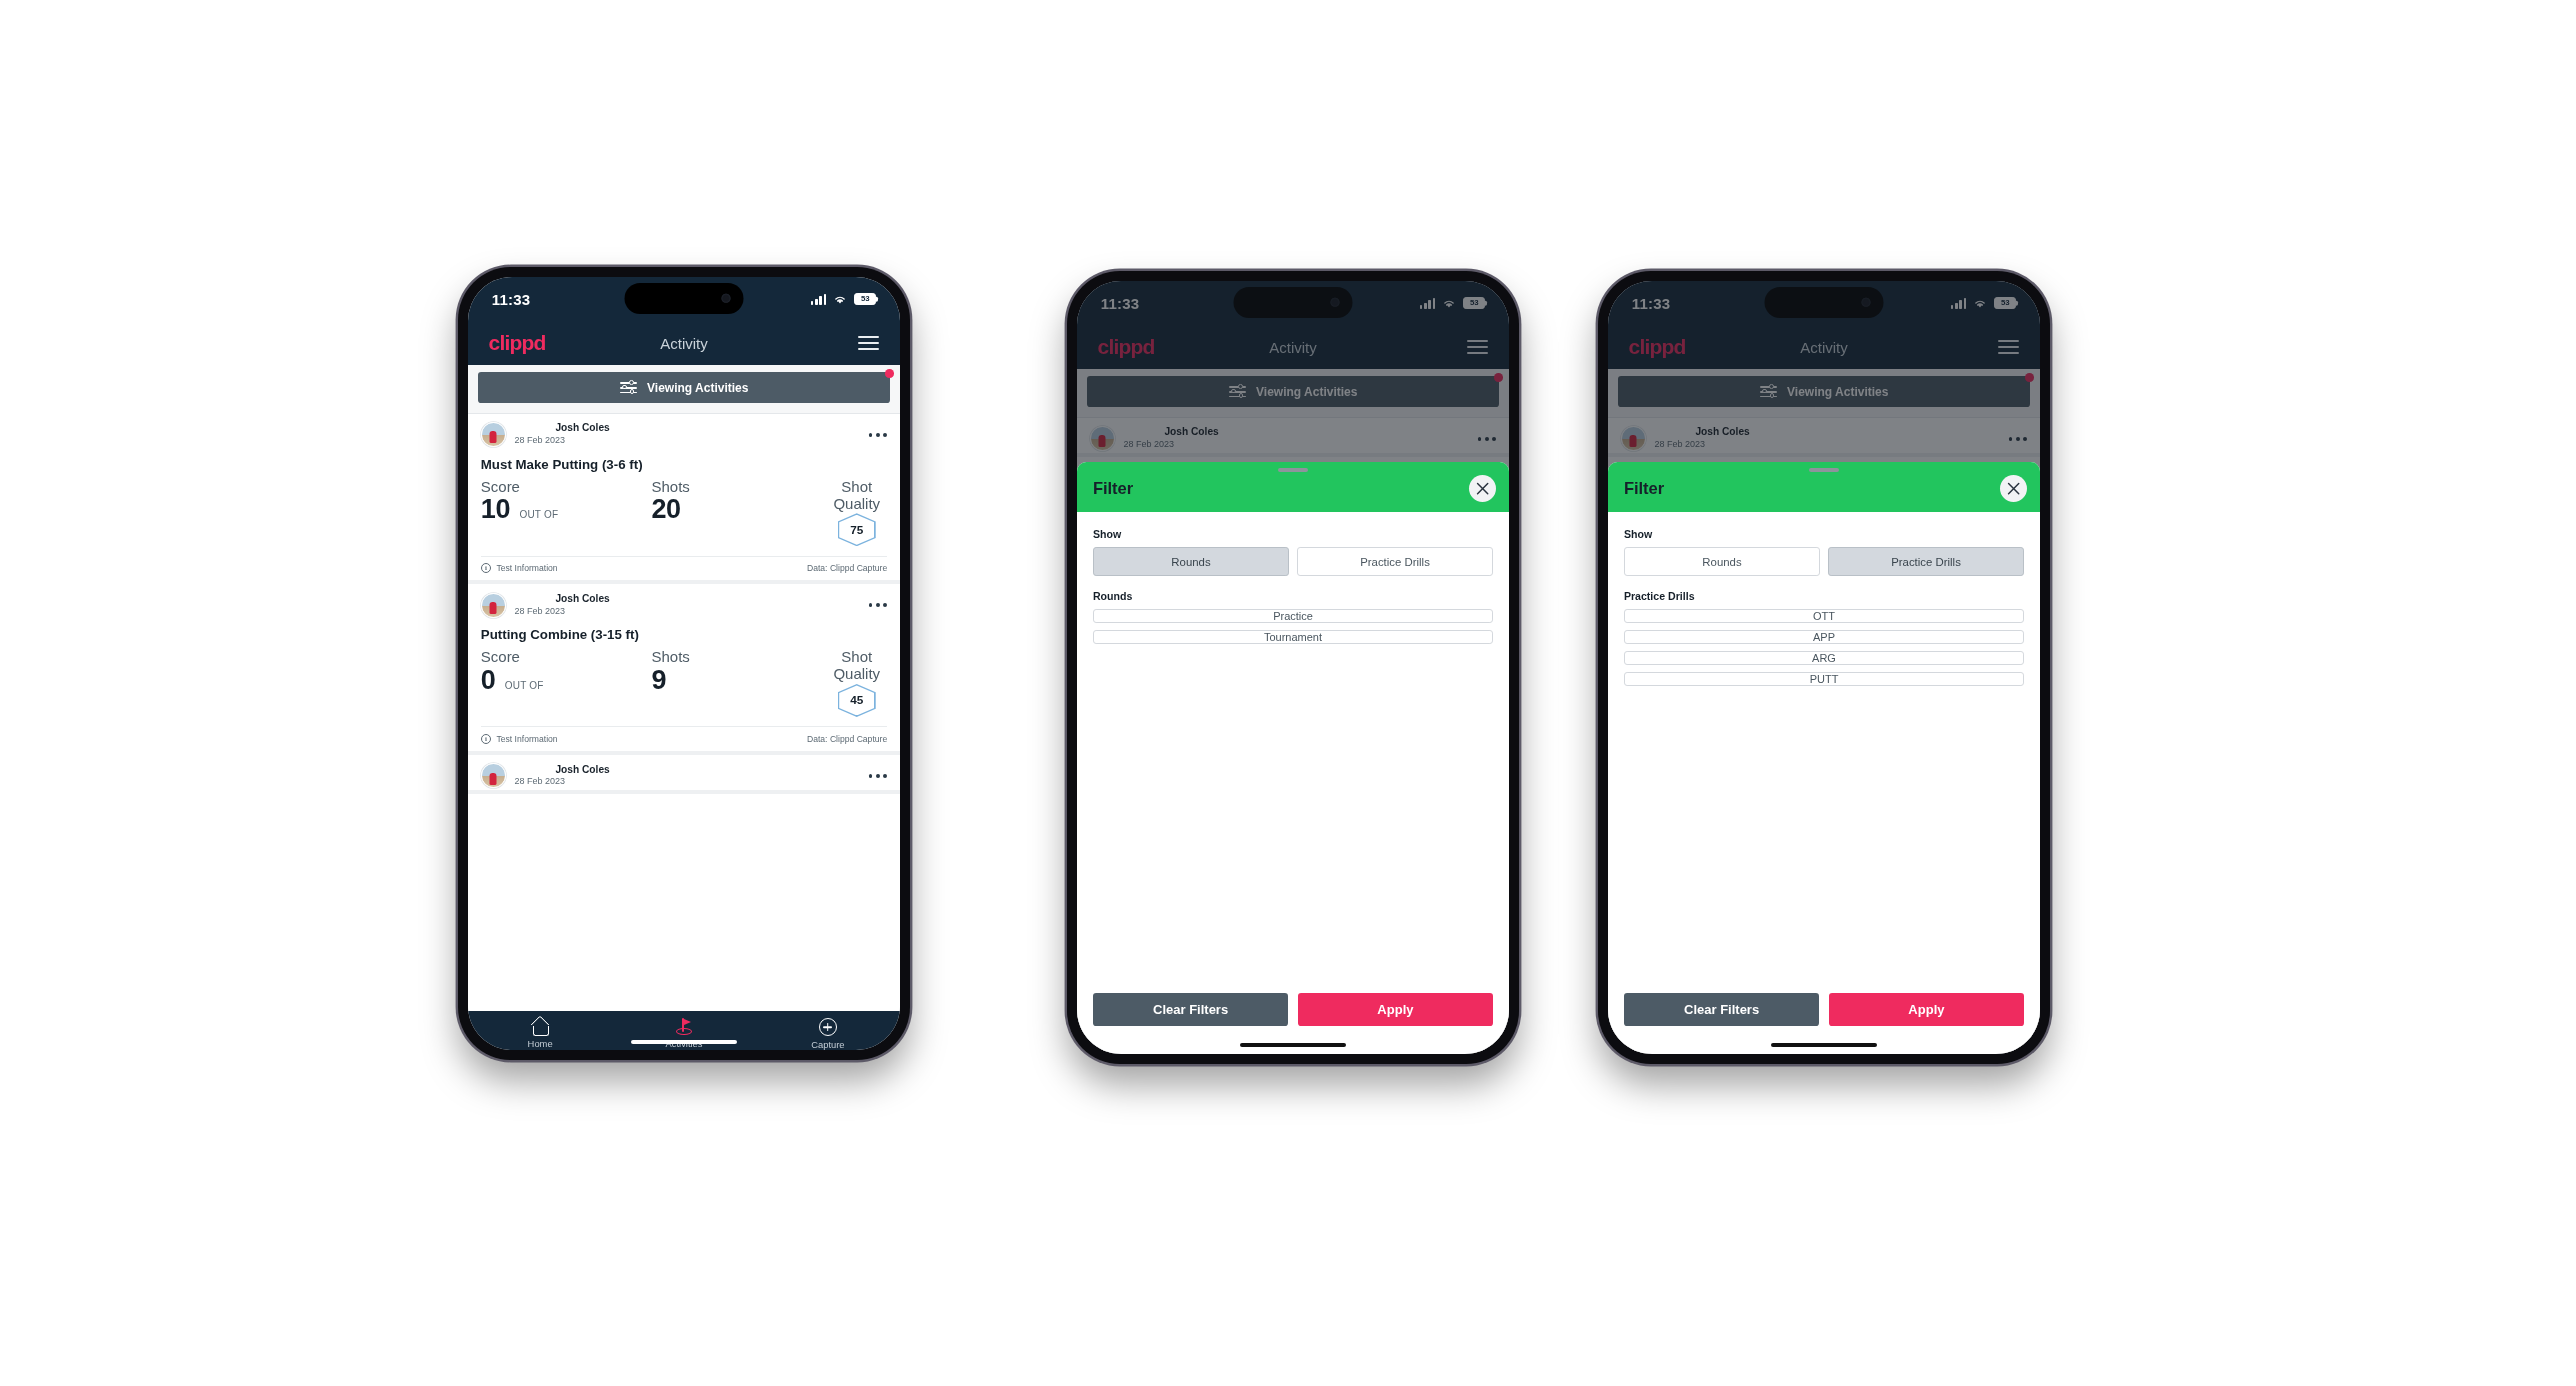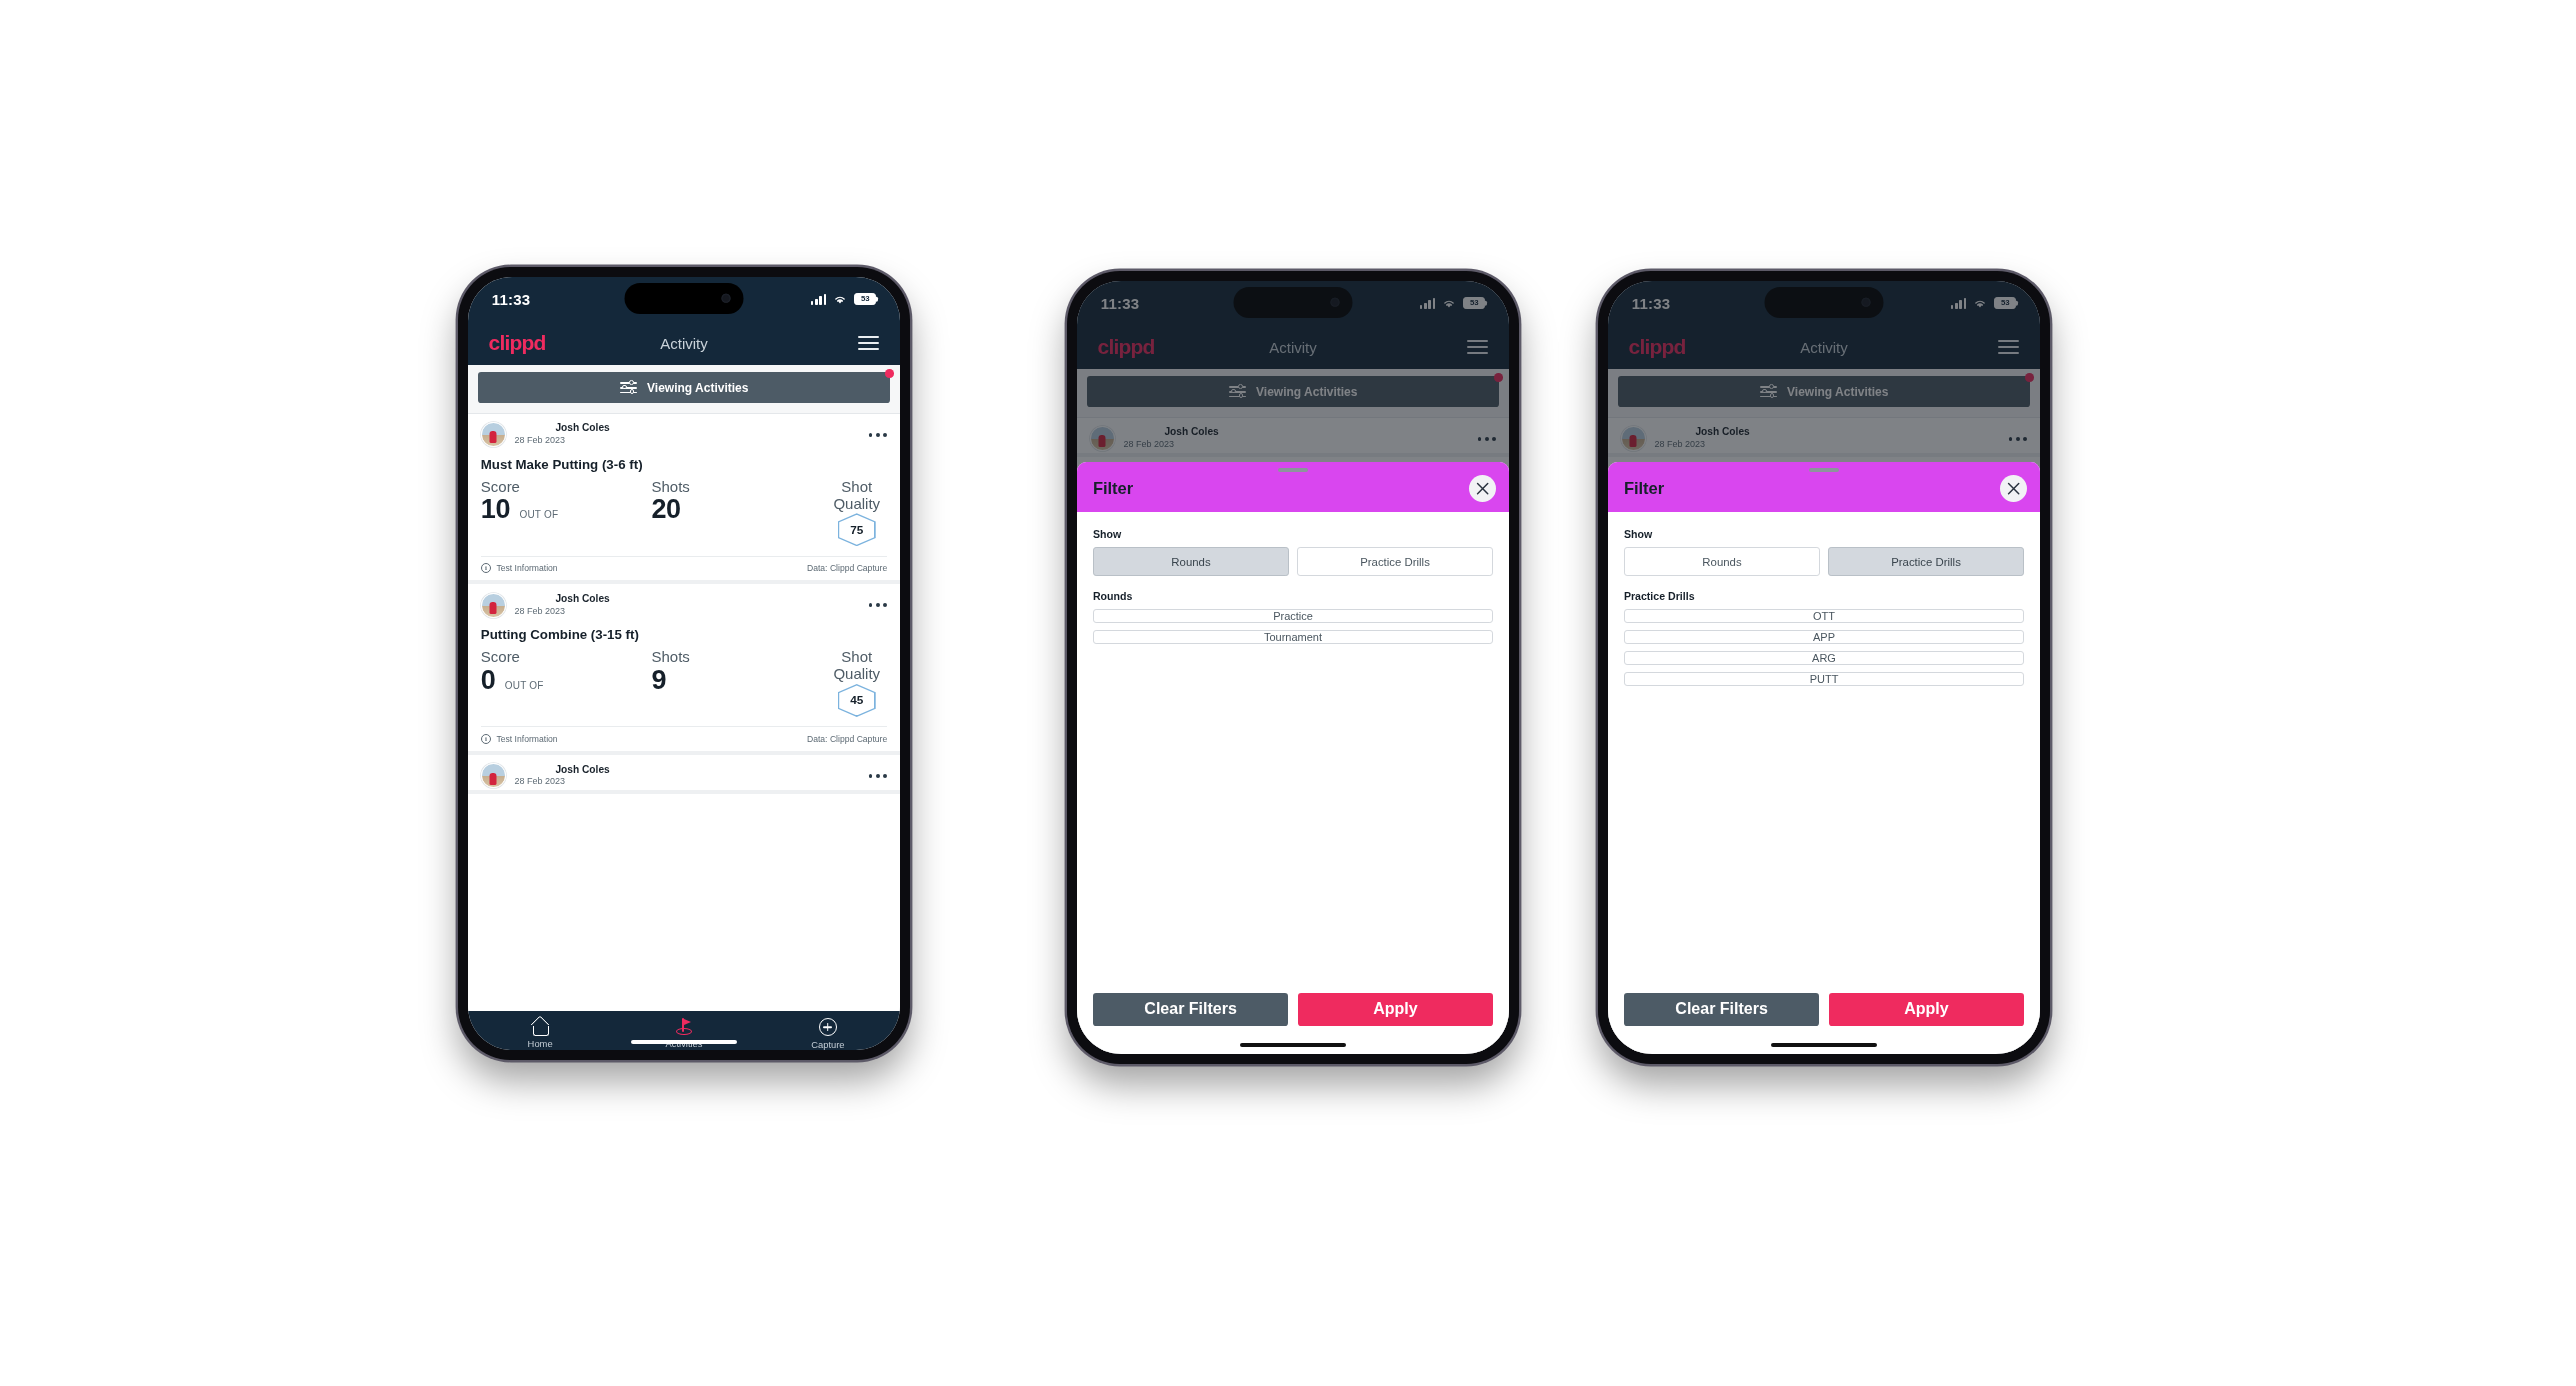--- a/index.html
+++ b/index.html
@@ -228,21 +228,21 @@
   
   .dim { position: absolute; inset: 0; background: rgba(22,28,34,.55); }
   .sheet {
     position: absolute; left: 0; right: 0; bottom: 0; top: 181px;
     background: #fff;
     border-radius: 9.4px 9.4px 0 0;
     display: flex; flex-direction: column;
     overflow: hidden;
   }
   .sheet-head {
-    background: #d946ef; padding: 12.6px 15.7px 14px; position: relative;
+    background: #22c55e; padding: 12.6px 15.7px 14px; position: relative;
     flex: 0 0 auto;
   }
   .grabber {
     position: absolute; left: 50%; top: 6.3px; transform: translateX(-50%);
     width: 30px; height: 3.9px; border-radius: 2.4px; background: #8d949c;
   }
   .sheet-title { font-size: 16.5px; font-weight: bold; color: #16202a; margin-top: 4.7px; }
   .close-btn {
     position: absolute; right: 12.6px; top: 12.6px;
     width: 27px; height: 27px; border-radius: 50%;
@@ -265,21 +265,21 @@
     background: #fff; color: #4a565f; font-size: 11px;
     display: flex; align-items: center; justify-content: center;
   }
   .sheet-foot {
     flex: 0 0 auto; display: flex; gap: 9.4px;
     padding: 11px 15.7px 28px;
   }
   .btn {
     flex: 1; height: 33px; border-radius: 3.1px;
     display: flex; align-items: center; justify-content: center;
-    font-size: 16px; font-weight: bold; color: #fff;
+    font-size: 13px; font-weight: bold; color: #fff;
   }
   .btn.clear { background: #4d5b66; }
   .btn.apply { background: #ef2b5f; }
   .sheet-indicator {
     position: absolute; left: 50%; bottom: 7px; transform: translateX(-50%);
     width: 106px; height: 3.9px; border-radius: 2.4px; background: #111;
   }
 </style>
 </head>
 <body>

